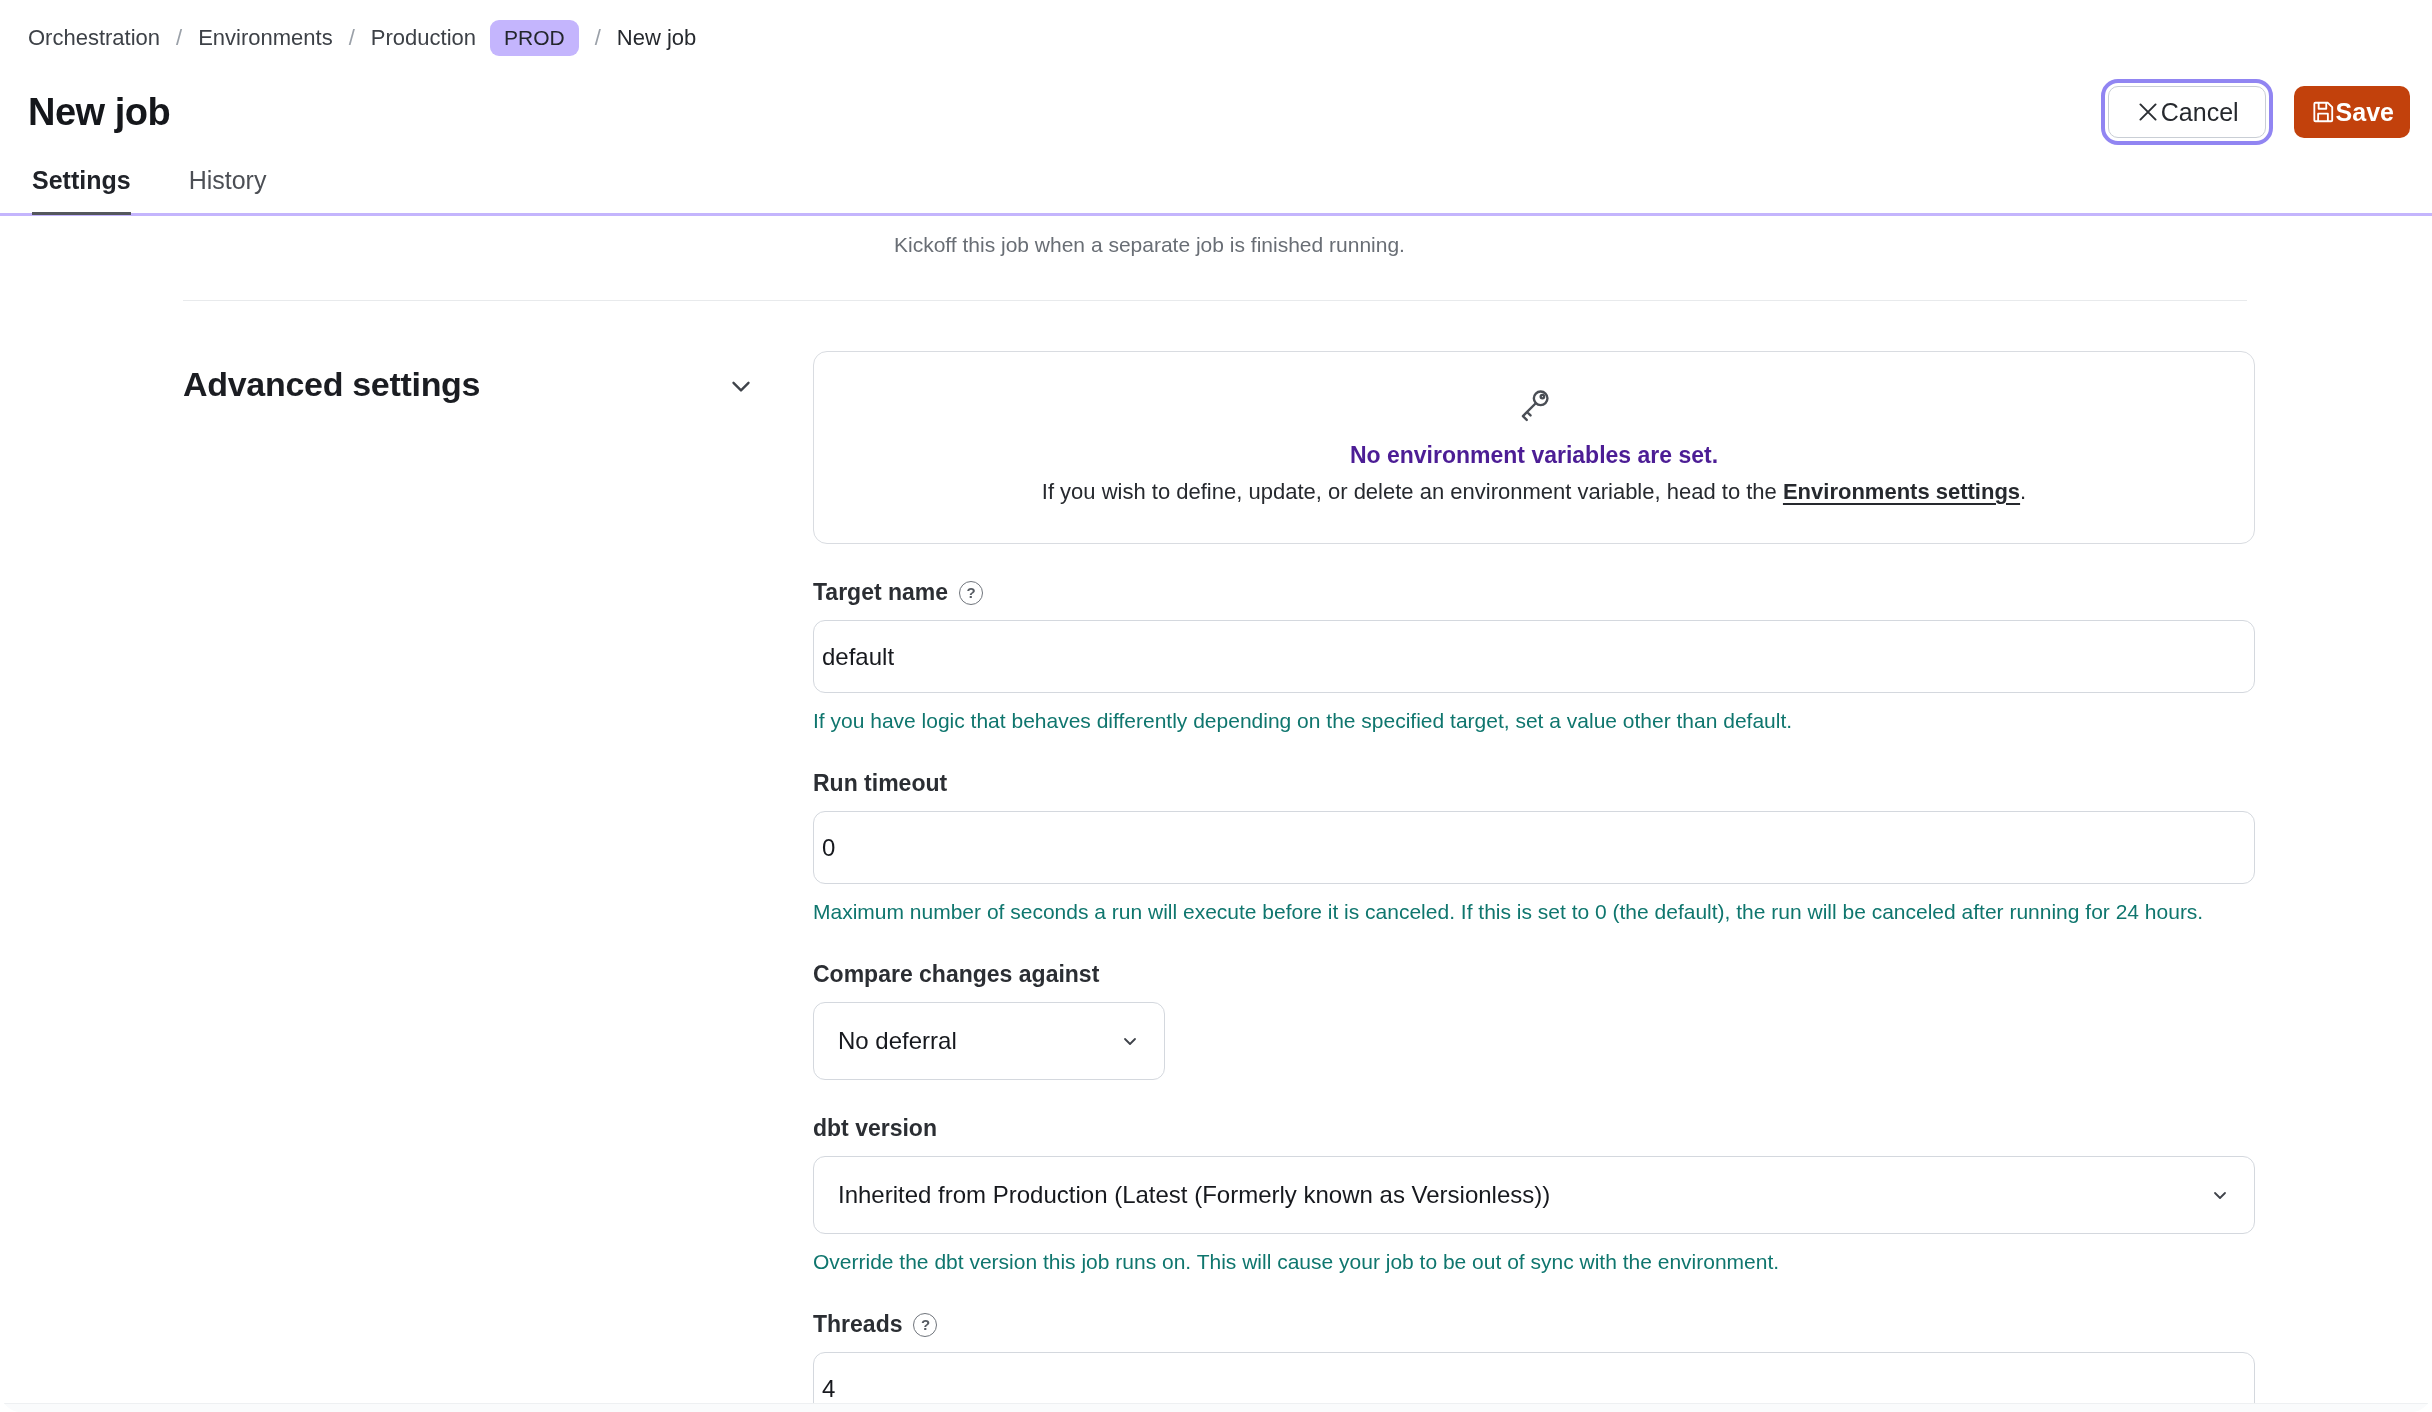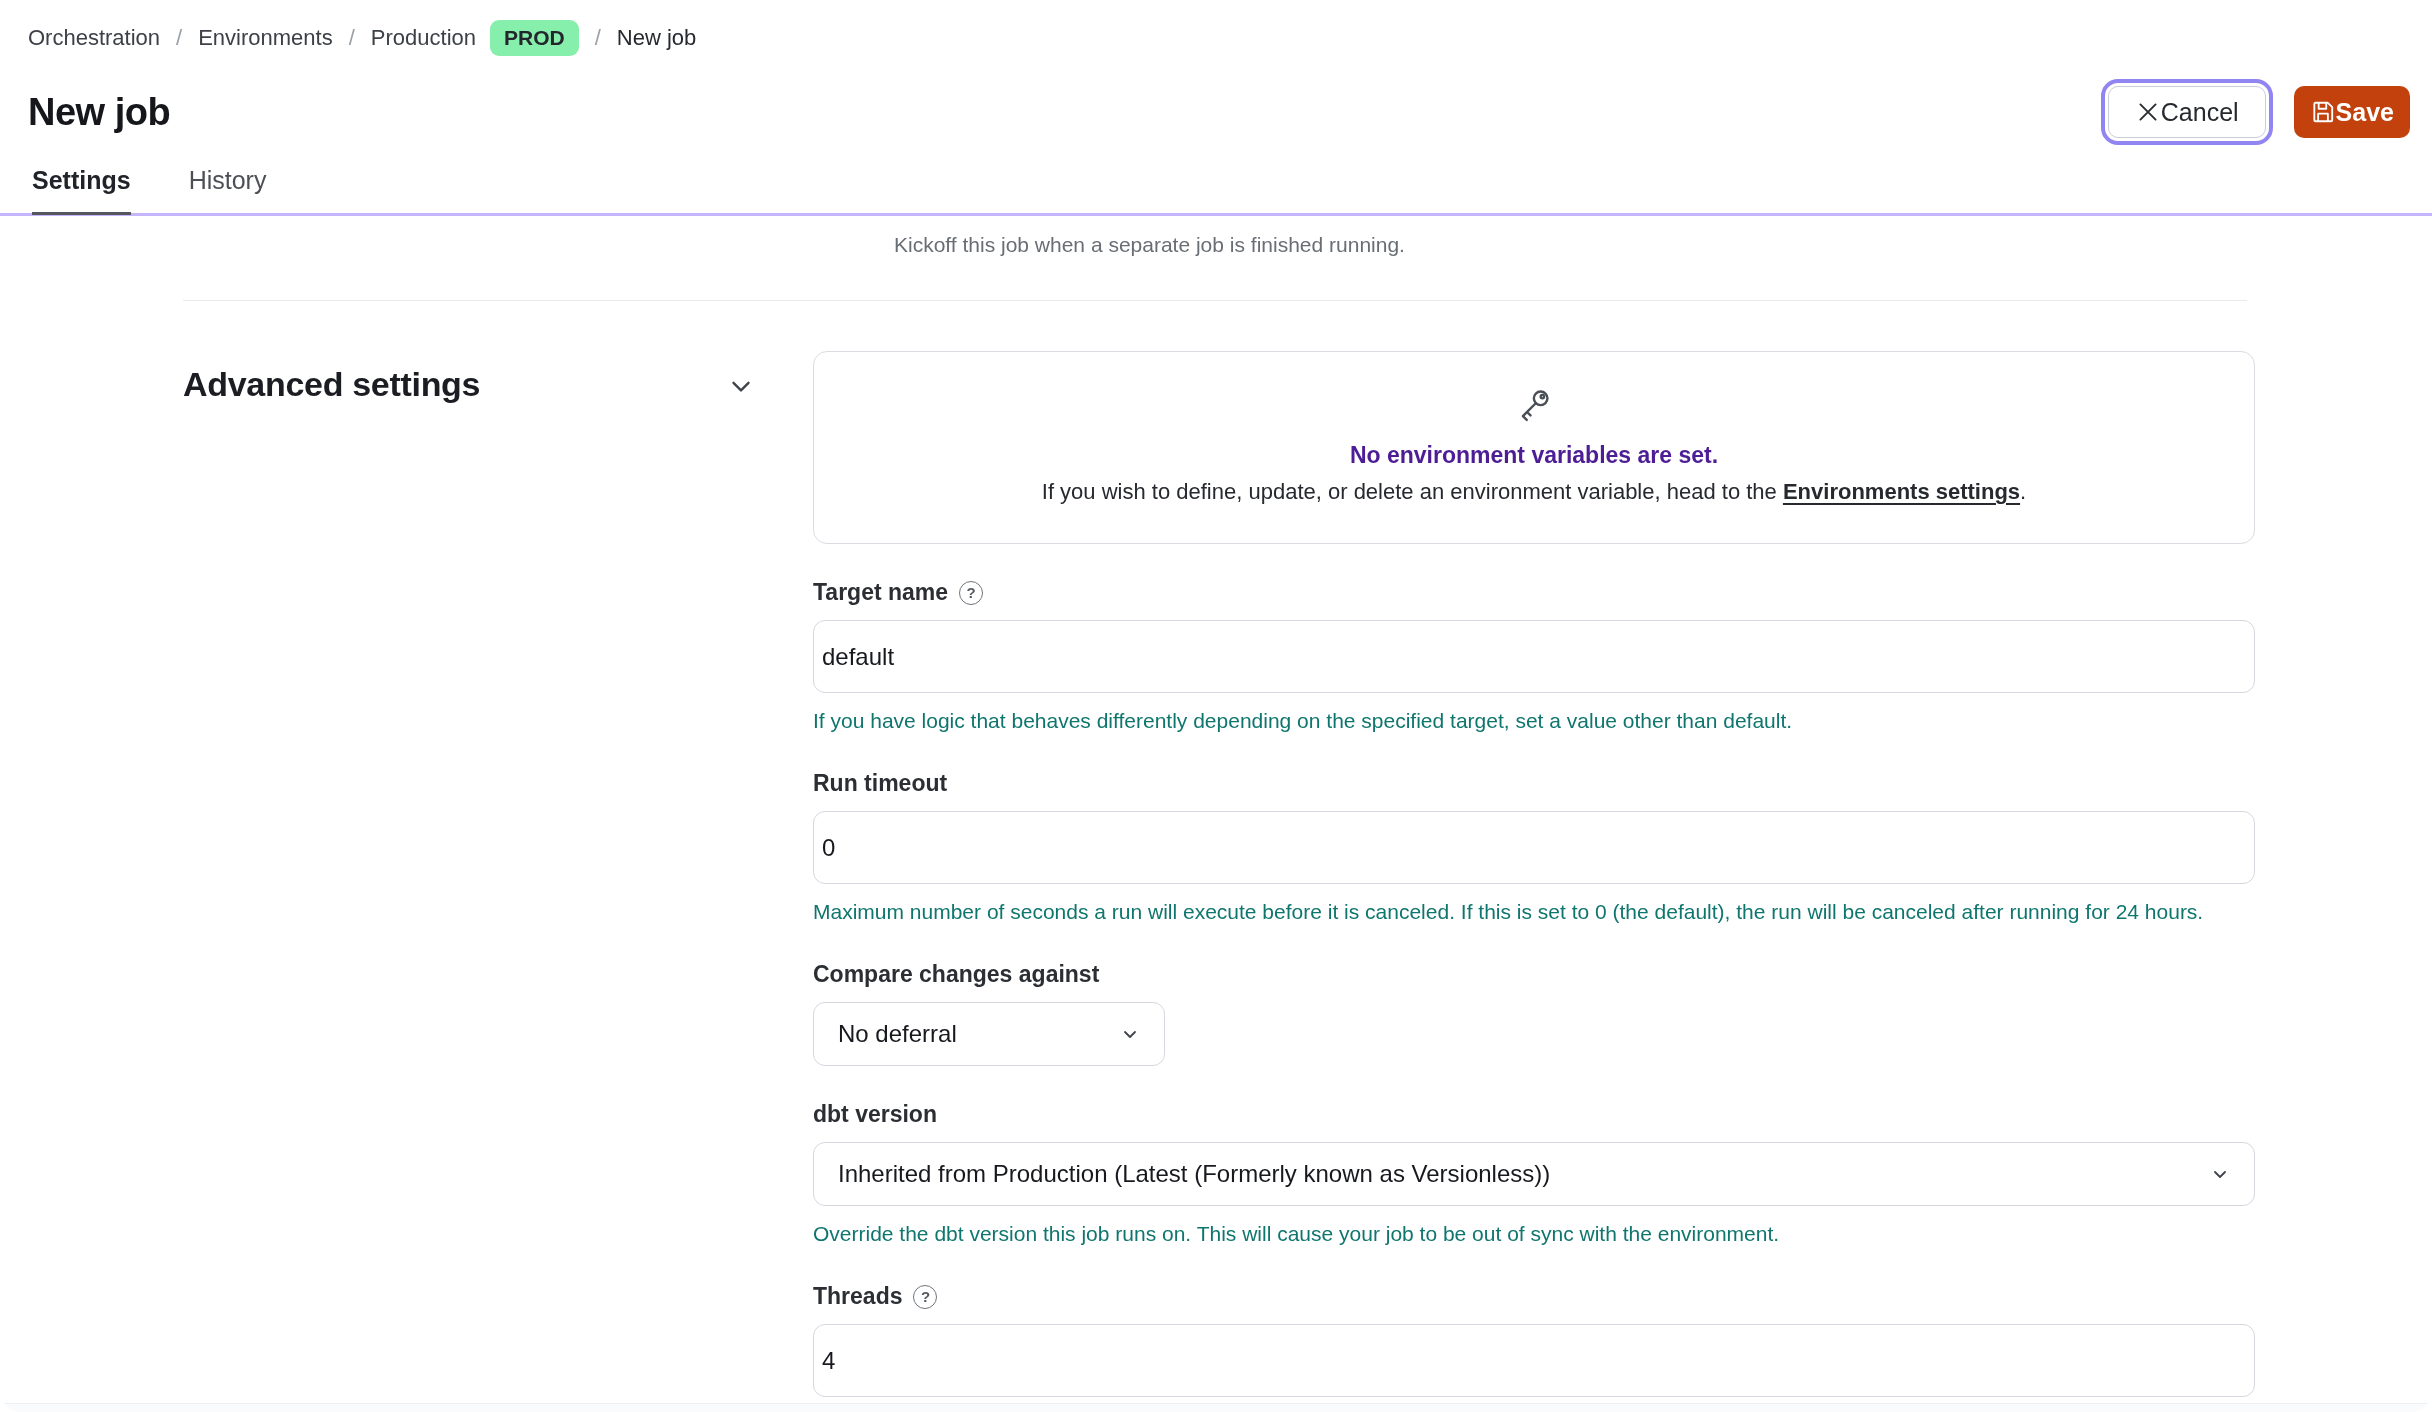--- a/index.html
+++ b/index.html
@@ -5,21 +5,21 @@
   * { margin:0; padding:0; box-sizing:border-box; }
   html,body { background:#fff; }
   body { font-family:"Liberation Sans","DejaVu Sans",sans-serif; color:#1c1e23; }
   .page { position:relative; width:2432px; height:1412px; background:#fff; overflow:hidden;border-radius:21px; }
 
   
   .breadcrumb { display:flex; align-items:center; gap:16px; padding:20px 28px 0 28px; font-size:22px; color:#3d4147; }
   .crumb { cursor:pointer; }
   .crumb-sep { color:#9aa0a8; }
   .crumb-current { color:#26292e; }
-  .env-badge { background:#86efac; color:#23262c; font-weight:700; font-size:21px; padding:6px 14px; border-radius:9px; margin-left:-2px;text-align:right; }
+  .env-badge { background:#c4b5fd; color:#23262c; font-weight:400; font-size:21px; padding:6px 14px; border-radius:9px; margin-left:-2px;text-align:right; }
 
   
   .header-row { display:flex; align-items:center; justify-content:space-between; margin-top:30px; padding:0 16px 0 28px; }
   .page-title { font-size:38px; font-weight:700; color:#15171b; letter-spacing:-0.5px; }
   .header-actions { display:flex; align-items:center; gap:22px; padding-right:6px; }
   .btn { display:flex; align-items:center; height:52px; border-radius:10px; font-size:25px; cursor:pointer; }
   .btn-cancel { background:#fff; border:1px solid #c9ced5; padding:0 26px; color:#26292e; font-weight:500;
                 outline:4px solid #9185f2; outline-offset:3px; margin-right:6px; }
   .btn-save { background:#c2410c; border:none; color:#fff; padding:0 16px; font-weight:600; }
   .icon-24 { width:26px; height:26px; flex:0 0 auto; }
@@ -49,21 +49,21 @@
 
   
   .group { margin-top:35px; }
   .label-row { display:flex; align-items:center; gap:11px; }
   .field-label { font-size:23px; font-weight:600; color:#2b2e33; }
   .qmark { width:24px; height:24px; border:1.7px solid #70757c; border-radius:50%; display:flex; align-items:center; justify-content:center;
            font-size:15px; font-weight:700; color:#565b62; cursor:pointer; }
   .text-input { display:block; margin-top:14px; width:100%; height:73px; border:1px solid #d4d8de; border-radius:12px;
                 padding:0 8px; font-size:24px; color:#17191e; font-family:inherit; background:#fff; }
   .helper { margin-top:14px; font-size:21px; line-height:1.34; color:#0f766e; max-width:1442px; }
-  .select { margin-top:14px; height:64px; border:1px solid #d4d8de; border-radius:12px; background:#fff; cursor:pointer;
+  .select { margin-top:14px; height:78px; border:1px solid #d4d8de; border-radius:12px; background:#fff; cursor:pointer;
             display:flex; align-items:center; justify-content:space-between; padding:0 22px 0 24px; }
   .select-value { font-size:24px; color:#17191e; }
   .select.narrow { width:352px; }
   .chev { width:24px; height:24px; flex:0 0 auto; }
 
   .footer-fade { position:absolute; left:0; right:0; bottom:0; height:9px; background:#fafbfc; border-top:1px solid #eef0f2; }
 </style>
 </head>
 <body>
 

